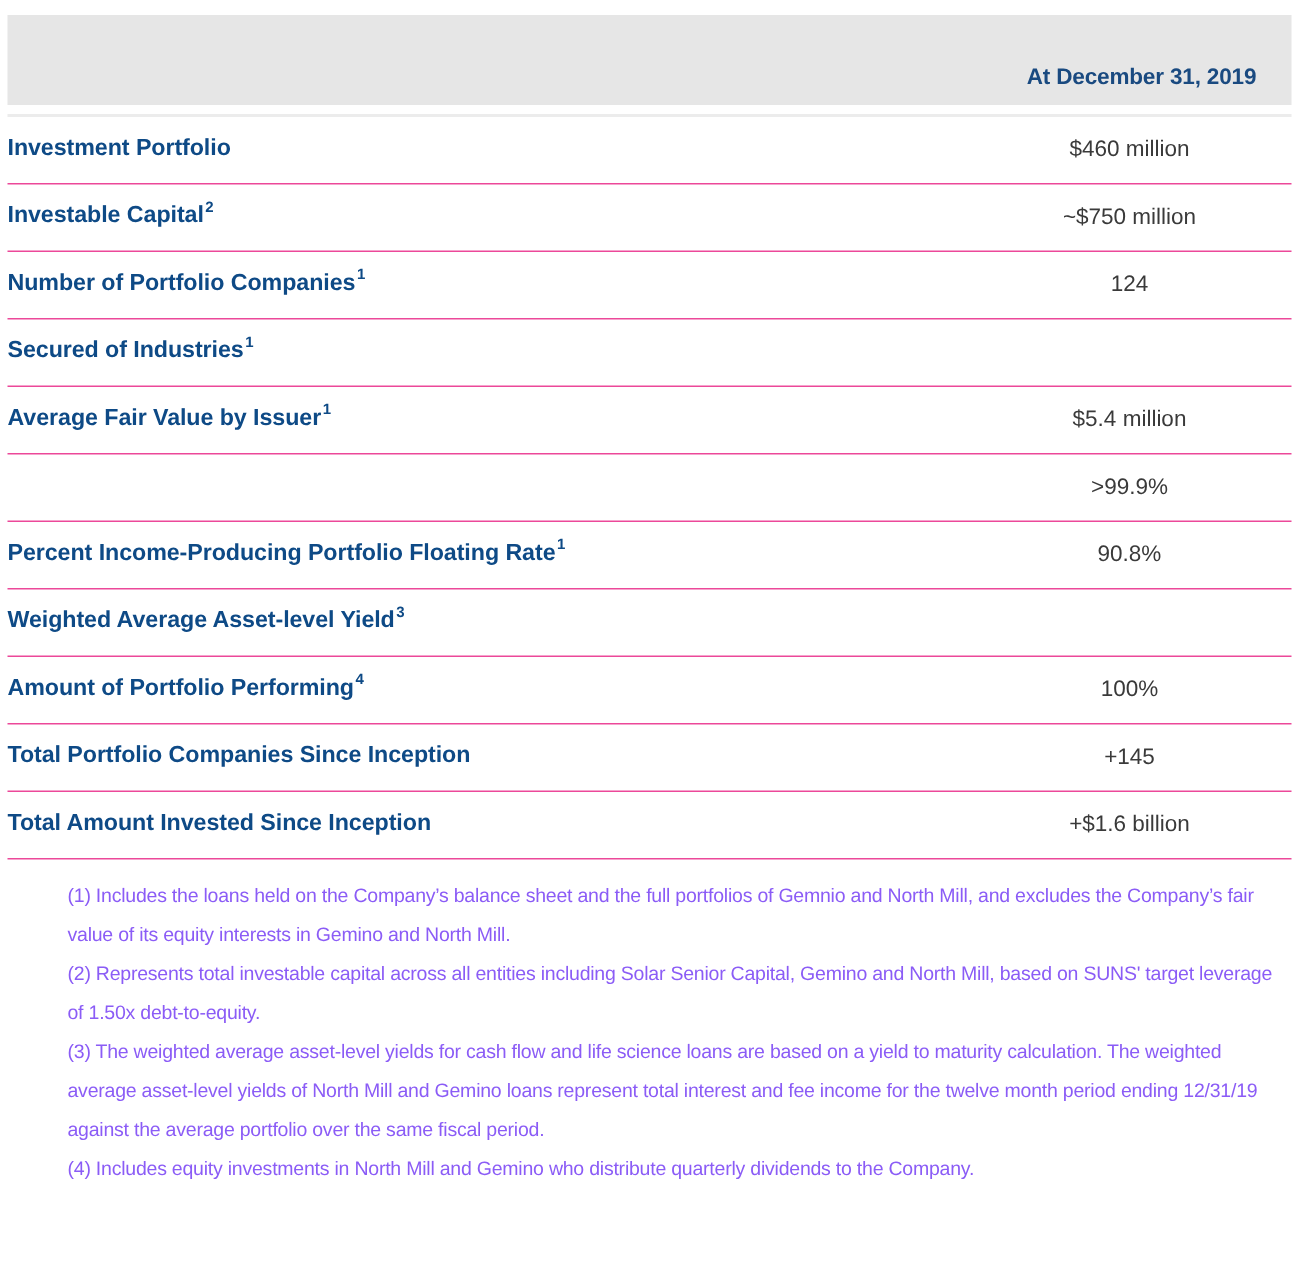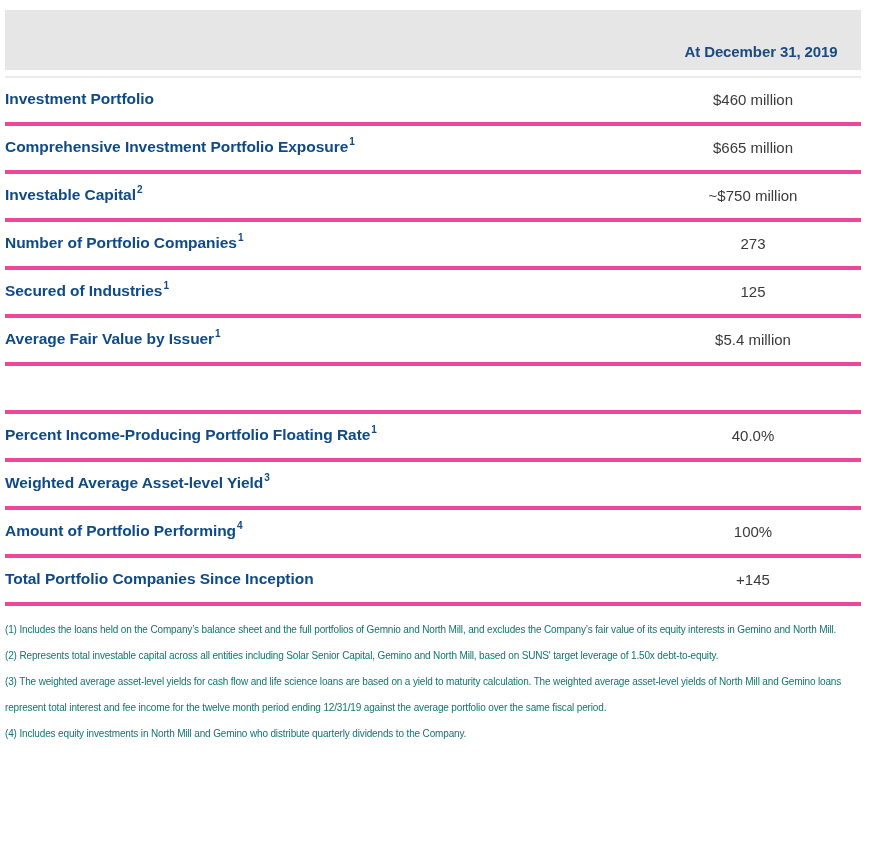--- a/index.html
+++ b/index.html
@@ -35,21 +35,21 @@
       font-size: 15px;
       color: #1a4a80;
       letter-spacing: -0.1px;
     }
     .header-gap {
       height: 6px;
       border-bottom: 2px solid #ececec;
     }
     .row {
       height: 44px;
-      border-bottom: 4px solid #ec4899;
+      border-bottom: 1px solid #ec4899;
       position: relative;
     }
     .row .label {
       position: absolute;
       left: 0;
       top: 12px;
       font-weight: bold;
       font-size: 15.5px;
       color: #0e4a86;
       white-space: nowrap;
@@ -67,81 +67,82 @@
       position: absolute;
       left: 640px;
       width: 216px;
       top: 13px;
       text-align: center;
       font-size: 15px;
       color: #3a3a3a;
     }
     .notes {
       margin-top: 11px;
-      font-size: 10px;
+      font-size: 13px;
       line-height: 26px;
-      color: #0f766e;
+      color: #8b5cf6;
       padding-right: 6px;
       letter-spacing: -0.15px;
+      margin-left: 40px;
     }
     .notes p {
       margin: 0;
     }
   </style>
 </head>
 <body>
 
 <div class="wrap">
   <div class="header">
     <div class="col-title">At December 31, 2019</div>
   </div>
   <div class="header-gap"></div>
 
   <div>
     <div class="row">
       <span class="label"><span>Investment Portfolio</span><sup></sup></span>
       <span class="value">$460 million</span>
     </div>
     <div class="row">
-      <span class="label"><span>Comprehensive Investment Portfolio Exposure</span><sup>1</sup></span>
-      <span class="value">$665 million</span>
-    </div>
-    <div class="row">
       <span class="label"><span>Investable Capital</span><sup>2</sup></span>
       <span class="value">~$750 million</span>
     </div>
     <div class="row">
       <span class="label"><span>Number of Portfolio Companies</span><sup>1</sup></span>
-      <span class="value">273</span>
+      <span class="value">124</span>
     </div>
     <div class="row">
       <span class="label"><span>Secured of Industries</span><sup>1</sup></span>
-      <span class="value">125</span>
     </div>
     <div class="row">
       <span class="label"><span>Average Fair Value by Issuer</span><sup>1</sup></span>
       <span class="value">$5.4 million</span>
     </div>
     <div class="row">
+      <span class="value">&gt;99.9%</span>
     </div>
     <div class="row">
       <span class="label"><span>Percent Income-Producing Portfolio Floating Rate</span><sup>1</sup></span>
-      <span class="value">40.0%</span>
+      <span class="value">90.8%</span>
     </div>
     <div class="row">
       <span class="label"><span>Weighted Average Asset-level Yield</span><sup>3</sup></span>
     </div>
     <div class="row">
       <span class="label"><span>Amount of Portfolio Performing</span><sup>4</sup></span>
       <span class="value">100%</span>
     </div>
     <div class="row">
       <span class="label"><span>Total Portfolio Companies Since Inception</span><sup></sup></span>
       <span class="value">+145</span>
     </div>
+    <div class="row">
+      <span class="label"><span>Total Amount Invested Since Inception</span><sup></sup></span>
+      <span class="value">+$1.6 billion</span>
+    </div>
   </div>
 
   <div class="notes">
     <p>(1) Includes the loans held on the Company’s balance sheet and the full portfolios of Gemnio and North Mill, and excludes the Company’s fair value of its equity interests in Gemino and North Mill.</p>
     <p>(2)  Represents total investable capital across all entities including Solar Senior Capital, Gemino and North Mill, based on SUNS' target leverage of 1.50x debt-to-equity.</p>
     <p>(3) The weighted average asset-level yields for cash flow and life science loans are based on a yield to maturity calculation. The weighted average asset-level yields of North Mill and Gemino loans represent total interest and fee income for the twelve month period ending 12/31/19 against the average portfolio over the same fiscal period.</p>
     <p>(4) Includes equity investments in North Mill and Gemino who distribute quarterly dividends to the Company.</p>
   </div>
 </div>
 

